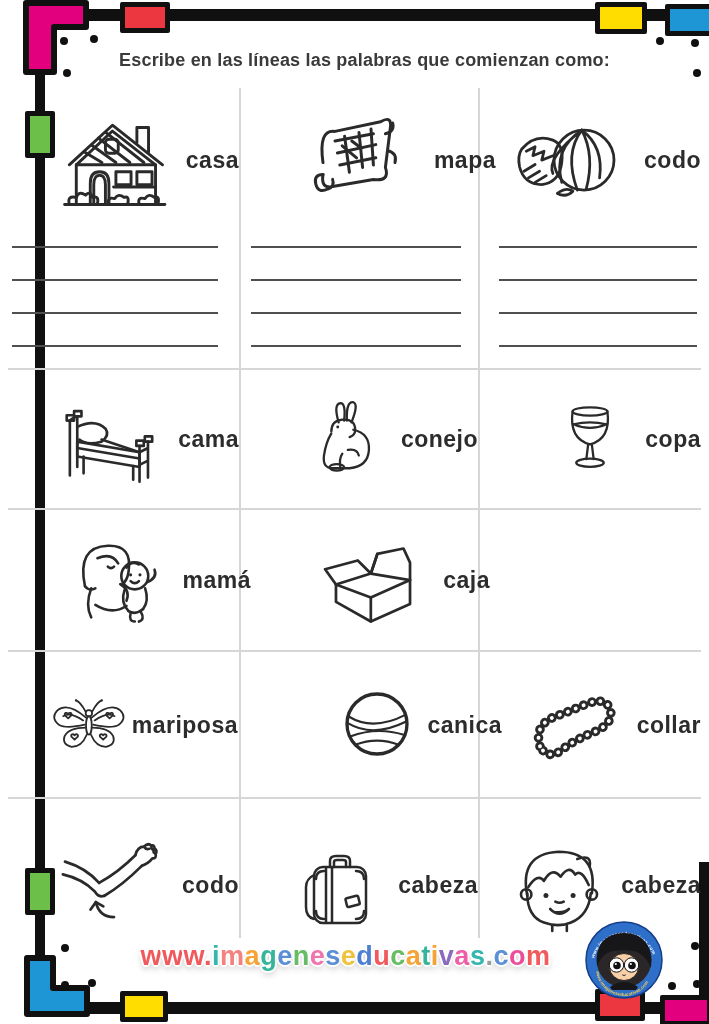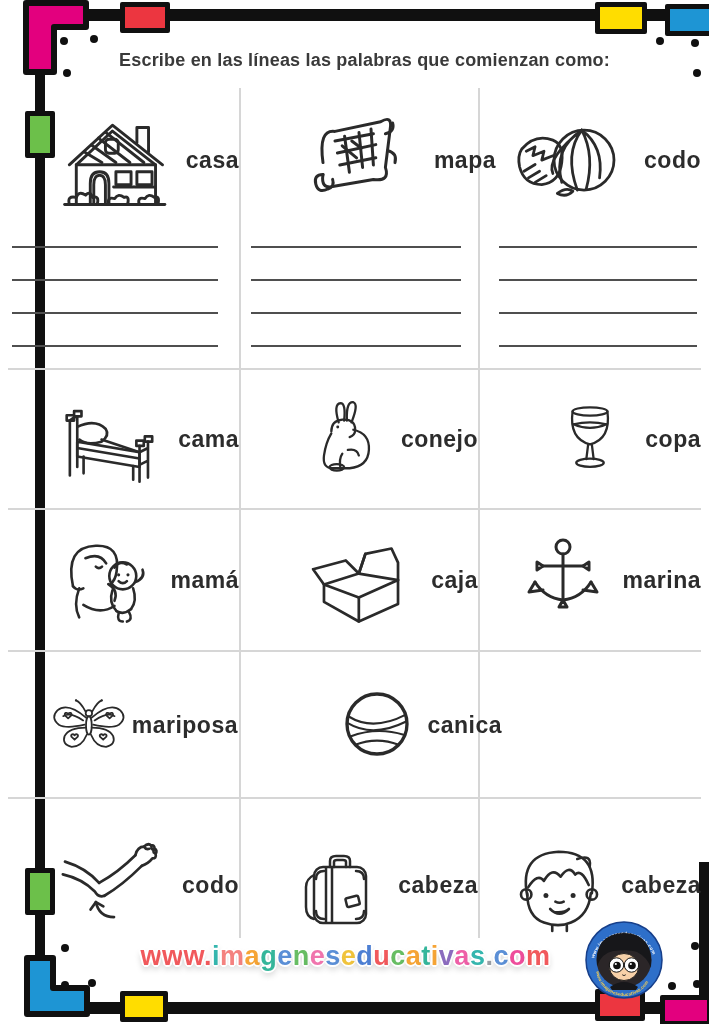--- a/index.html
+++ b/index.html
@@ -171,64 +171,50 @@
         <path d="M41 16 Q37 46 60 52 Q83 46 79 16"></path>
         <path d="M42 30 Q60 38 78 30 M42 30 Q60 26 78 30"></path>
         <path d="M58 52 L56 68 M62 52 L64 68"></path>
         <ellipse cx="60" cy="72" rx="15" ry="4.5"></ellipse>
       </svg>
       <div class="word">copa</div>
     </div>
   </div>
 
   <div class="row" style="top:510px;height:138px;">
-    <div class="cell" style="left:46px;width:193px;">
+    <div class="cell" style="left:58px;width:193px;">
       <svg class="art" width="125" height="102" viewBox="0 0 120 90">
         <path d="M26 52 Q18 14 48 13 Q72 12 68 38 Q67 46 62 50"></path>
         <path d="M26 52 Q30 57 36 54"></path>
         <path d="M38 25 Q52 19 58 30"></path>
         <path d="M48 33 Q51 36 54 33"></path>
         <path d="M32 54 Q26 70 32 82 M60 50 Q70 56 66 66"></path>
         <path d="M36 70 Q52 80 66 71"></path>
         <circle cx="74" cy="42" r="13"></circle>
         <path d="M66 34 Q70 27 78 31"></path>
         <circle cx="70" cy="41" r="1.5" style="fill:#2a2a2a;stroke:none;"></circle>
         <circle cx="79" cy="41" r="1.5" style="fill:#2a2a2a;stroke:none;"></circle>
         <path d="M70 47 Q74 51 78 47"></path>
         <path d="M86 48 Q96 44 93 36"></path>
         <path d="M64 56 Q60 68 68 76 M84 54 Q88 66 82 74"></path>
         <path d="M68 76 Q75 80 82 74"></path>
         <path d="M70 78 Q68 86 74 86 M80 77 Q84 84 78 86"></path>
       </svg>
       <div class="word">mamá</div>
     </div>
-    <div class="cell" style="left:240px;width:238px;">
+    <div class="cell" style="left:240px;width:238px;padding-left:12px;">
       <svg class="art" width="140" height="98" viewBox="0 0 120 90">
         <path d="M26 50 L58 62 L94 46 L94 68 L58 84 L26 66 Z"></path>
         <path d="M58 62 L58 84"></path>
         <path d="M26 50 L58 40 L94 46"></path>
         <path d="M26 50 L16 36 L46 28 L58 40"></path>
         <path d="M58 40 L64 22 L88 17 L94 30 L94 46"></path>
         <path d="M64 22 L58 40"></path>
       </svg>
       <div class="word">caja</div>
-    </div>
-    <div class="cell" style="left:479px;width:222px;">
-      <svg class="art" width="120" height="104" viewBox="0 0 120 90" style="stroke-width:3;">
-        <circle cx="60" cy="13" r="7"></circle>
-        <path d="M60 20 V66"></path>
-        <path d="M40 32 H80"></path>
-        <path d="M40 32 L34 28 L34 36 Z M80 32 L86 28 L86 36 Z"></path>
-        <path d="M60 66 Q42 64 32 48"></path>
-        <path d="M32 48 L26 58 L40 56"></path>
-        <path d="M60 66 Q78 64 88 48"></path>
-        <path d="M88 48 L94 58 L80 56"></path>
-        <path d="M60 66 L56 73 L64 73 Z"></path>
-      </svg>
-      <div class="word">marina</div>
     </div>
   </div>
 
   <div class="row" style="top:652px;height:143px;">
     <div class="cell" style="left:46px;width:192px;">
       <svg class="art" width="160" height="98" viewBox="0 0 120 90">
         <path d="M55 27 Q48 14 42 12 M65 27 Q72 14 78 12"></path>
         <circle cx="42" cy="12" r="1.6" style="fill:#2a2a2a;stroke:none;"></circle>
         <circle cx="78" cy="12" r="1.6" style="fill:#2a2a2a;stroke:none;"></circle>
         <circle cx="60" cy="30" r="4.5"></circle>
@@ -248,20 +234,27 @@
     </div>
     <div class="cell" style="left:240px;width:262px;">
       <svg class="art" width="100" height="94" viewBox="0 0 120 90">
         <circle cx="60" cy="45" r="36" style="stroke-width:4;"></circle>
         <path d="M26 36 Q55 54 94 34"></path>
         <path d="M25 44 Q55 62 95 42"></path>
         <path d="M28 60 Q60 48 92 58"></path>
         <path d="M34 70 Q60 60 86 70"></path>
       </svg>
       <div class="word">canica</div>
+    </div>
+    <div class="cell" style="left:479px;width:222px;">
+      <svg class="art" width="130" height="96" viewBox="0 0 120 90">
+        <path d="M30 66 Q24 46 44 38 Q58 33 74 26 Q92 19 96 32 Q99 44 82 52 Q64 59 52 68 Q38 80 30 66 Z" style="stroke-width:9;stroke-dasharray:0.1 7.9;stroke-linecap:round;"></path>
+        <path d="M30 66 Q24 46 44 38 Q58 33 74 26 Q92 19 96 32 Q99 44 82 52 Q64 59 52 68 Q38 80 30 66 Z" style="stroke:#ffffff;stroke-width:3.6;stroke-dasharray:0.1 7.9;stroke-linecap:round;"></path>
+      </svg>
+      <div class="word">collar</div>
     </div>
   </div>
 
   <div class="row" style="top:799px;height:137px;margin-top:16px;">
     <div class="cell" style="left:46px;width:193px;">
       <svg class="art" width="140" height="96" viewBox="0 0 120 90">
         <path d="M14 24 Q34 30 46 44"></path>
         <path d="M12 36 Q30 40 42 52 Q45 58 51 56"></path>
         <path d="M46 44 Q64 34 80 18"></path>
         <path d="M51 56 Q68 46 86 28"></path>

